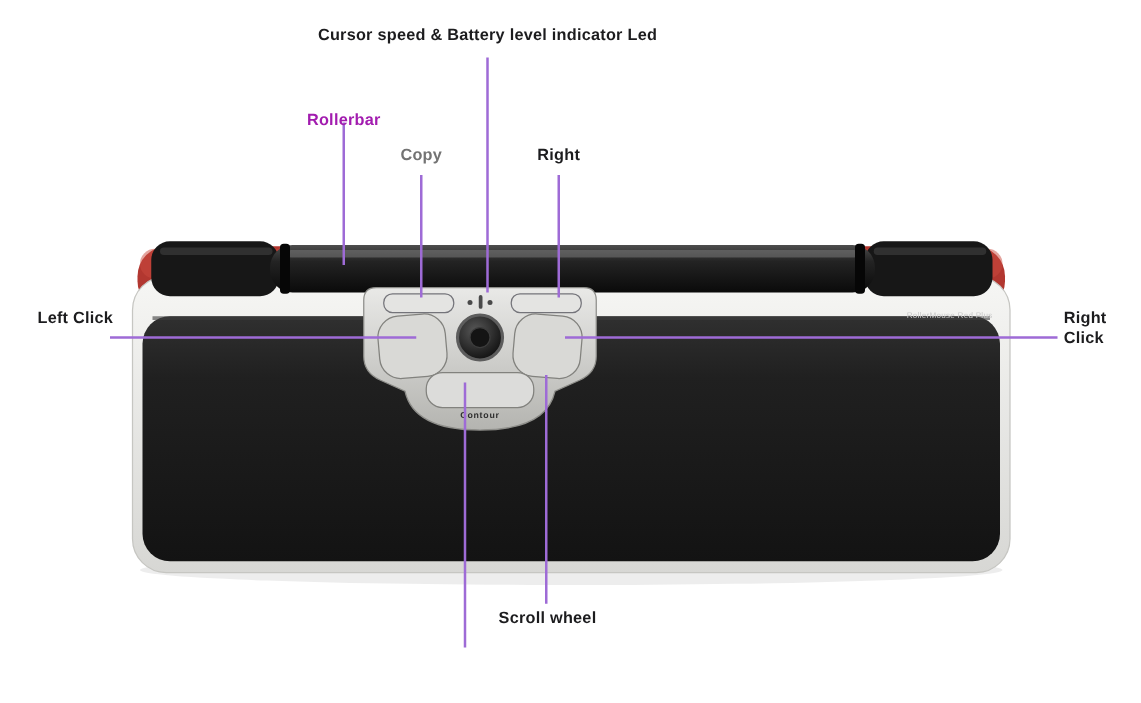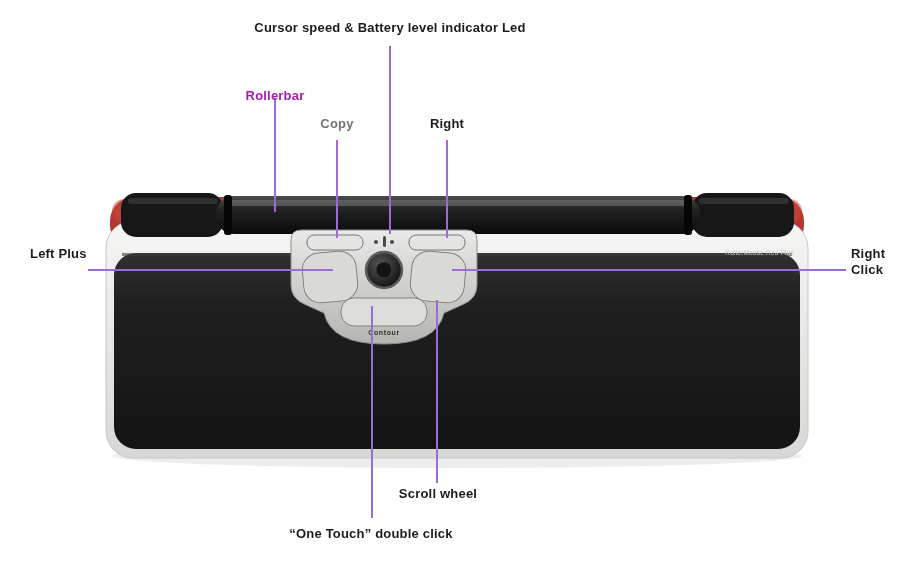--- a/index.html
+++ b/index.html
@@ -150,18 +150,17 @@
   <div class="vline" style="left: 446px; top: 140px; height: 98px; background: rgb(158, 107, 214);"></div>
   <div class="hline" style="left: 88px; top: 269px; width: 245px; background: rgb(158, 107, 214);"></div>
   <div class="hline" style="left: 452px; top: 269px; width: 394px; background: rgb(158, 107, 214);"></div>
   <div class="vline" style="left: 436px; top: 300px; height: 183px; background: rgb(158, 107, 214);"></div>
   <div class="vline" style="left: 371px; top: 306px; height: 212px; background: rgb(158, 107, 214);"></div>
 
   <div class="callout center" style="left: 390px; top: 20px; color: rgb(28, 28, 30);">Cursor speed &amp; Battery level indicator Led</div>
   <div class="callout center" style="left: 275px; top: 76px; color: #a21caf; margin-top: 12px;">Rollerbar</div>
   <div class="callout center" style="left: 337px; top: 116px; color: #737373;">Copy</div>
   <div class="callout center" style="left: 447px; top: 116px; color: rgb(28, 28, 30);">Right</div>
-  <div class="callout multiline" style="left: 30px; top: 246px; width: 62px; color: rgb(28, 28, 30);">Left Plus</div>
+  <div class="callout multiline" style="left: 30px; top: 246px; width: 62px; color: rgb(28, 28, 30);">Left Click</div>
   <div class="callout center" style="left: 438px; top: 486px; color: rgb(28, 28, 30);">Scroll wheel</div>
   <div class="callout multiline" style="left: 851px; top: 246px; width: 62px; color: rgb(28, 28, 30);">Right Click</div>
-  <div class="callout center" style="left: 371px; top: 526px; color: rgb(28, 28, 30);">“One Touch” double click</div>
 
 </div>
 
 </body></html>

